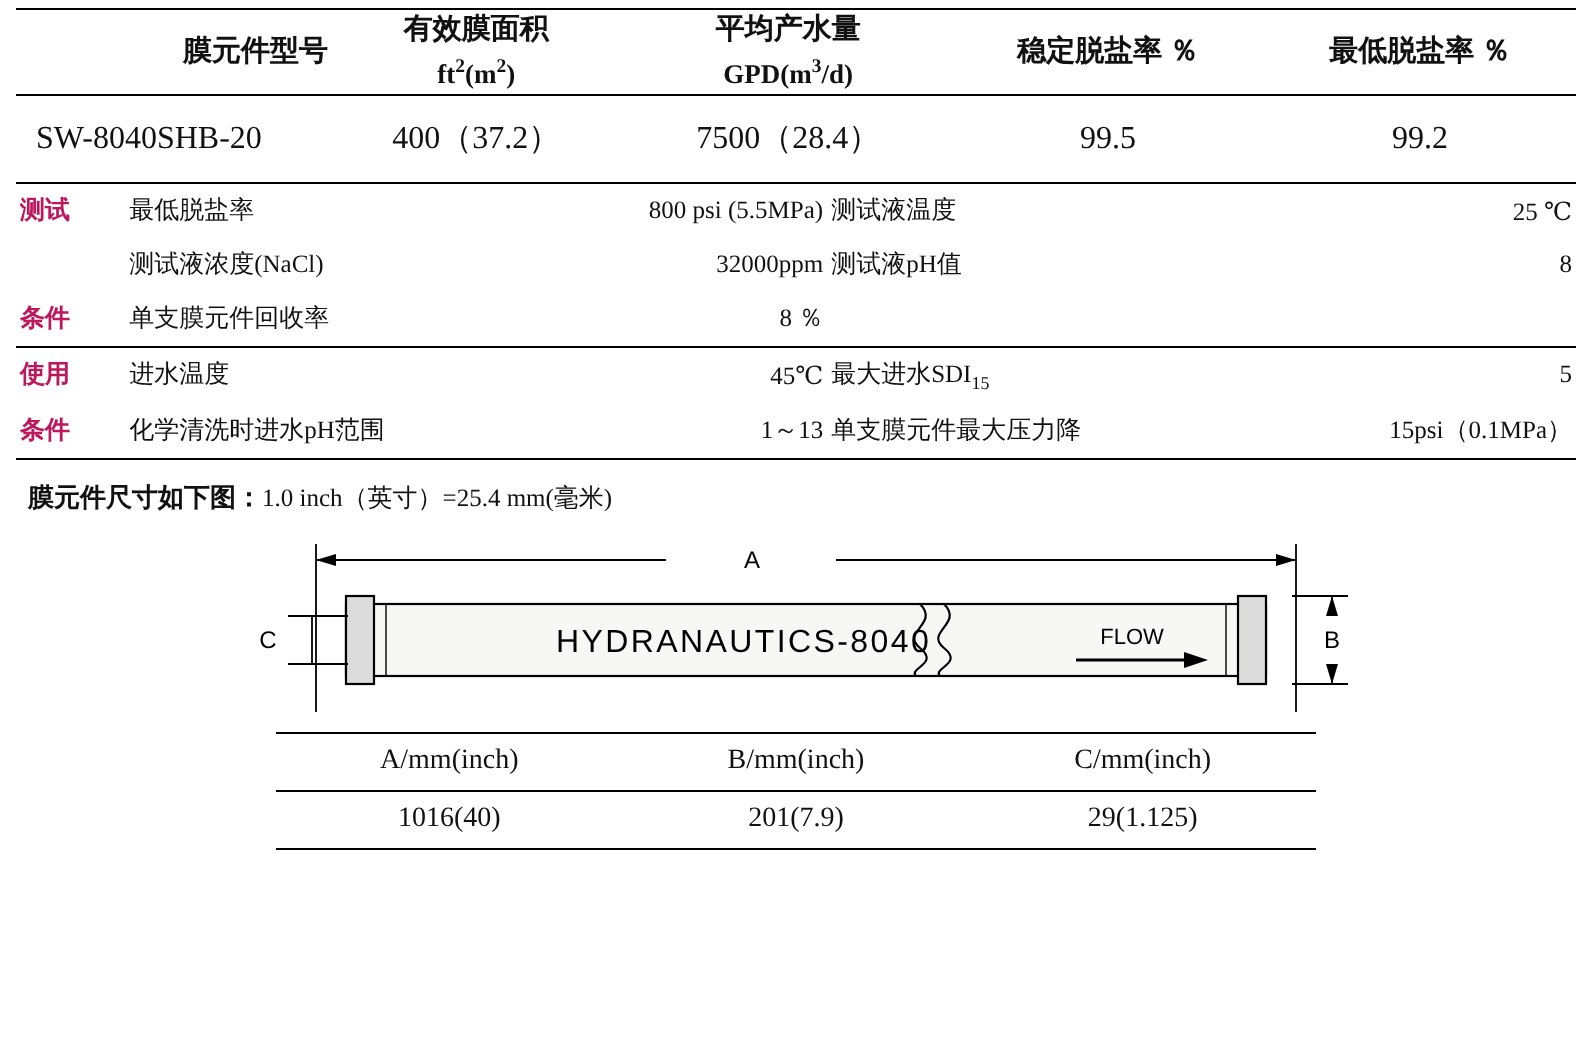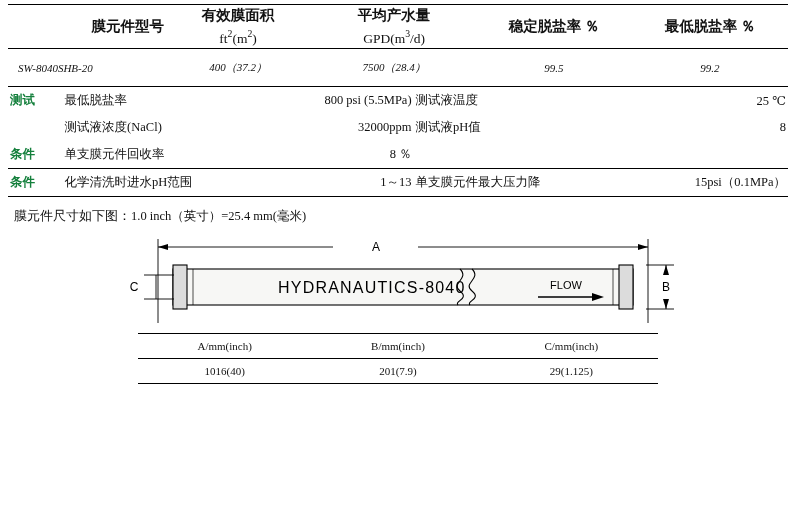--- a/index.html
+++ b/index.html
@@ -46,33 +46,32 @@
   }
 
   .head-cell {
     text-align: center;
     font-weight: bold;
     font-size: 14.5px;
     line-height: 1.45;
     padding: 7px 2px 7px 2px;
   }
   .head-cell .sub {
-    font-weight: normal;
+    font-weight: bold;
     font-size: 13.5px;
     display: block;
     margin-top: 1px;
   }
   .head-cell.center-model {
     text-align: right;
   }
   .value-row td {
     text-align: center;
-    font-size: 11px;
+    font-size: 16px;
     padding: 11px 2px 11px 2px;
-    font-style: italic;
   }
   .value-row td.model {
     text-align: left;
     padding-left: 10px;
   }
   sup {
     font-size: 0.72em;
     vertical-align: super;
   }
   sub {
@@ -84,38 +83,38 @@
   .cond-table td {
     font-size: 12.5px;
     padding: 5px 2px;
     vertical-align: middle;
   }
   .cond-label {
     font-weight: bold;
     font-size: 12.5px;
     padding-left: 8px;
     white-space: nowrap;
-    color: #15803d;
+    color: #be185d;
   }
   .cond-name {
     padding-left: 14px;
   }
   .cond-val {
     padding-left: 4px;
     text-align: right;
   }
 
   
   .dims-caption {
     margin-top: 10px;
     padding-left: 6px;
     font-size: 12.5px;
   }
   .dims-caption .bold {
-    font-weight: normal;
+    font-weight: bold;
     font-size: 13px;
   }
 
   
   .drawing-wrap {
     margin-top: 6px;
     display: flex;
     justify-content: center;
   }
   svg.drawing {
@@ -127,21 +126,21 @@
     display: flex;
     justify-content: center;
     margin-top: 2px;
   }
   .dims-table {
     width: 520px;
     border-collapse: collapse;
   }
   .dims-table th, .dims-table td {
     text-align: center;
-    font-size: 11px;
+    font-size: 14px;
     padding: 6px 2px;
   }
   .dims-table th {
     font-weight: normal;
   }
   .dims-head-row th {
     border-top: 1.1px solid #000;
     border-bottom: 0.8px solid #000;
   }
   .dims-val-row td {
@@ -227,20 +226,27 @@
 
   <table class="cond-table">
     <colgroup>
       <col style="width:7%">
       <col style="width:24%">
       <col style="width:21%">
       <col style="width:24%">
       <col style="width:24%">
     </colgroup>
     <tbody>
+    <tr>
+      <td class="cond-label">使用</td>
+      <td class="cond-name">进水温度</td>
+      <td class="cond-val">45℃</td>
+      <td class="cond-name">最大进水SDI<sub>15</sub></td>
+      <td class="cond-val">5</td>
+    </tr>
     <tr class="rule-bottom">
       <td class="cond-label">条件</td>
       <td class="cond-name">化学清洗时进水pH范围</td>
       <td class="cond-val">1～13</td>
       <td class="cond-name">单支膜元件最大压力降</td>
       <td class="cond-val">15psi（0.1MPa）</td>
     </tr>
   </tbody>
     </table>
 

